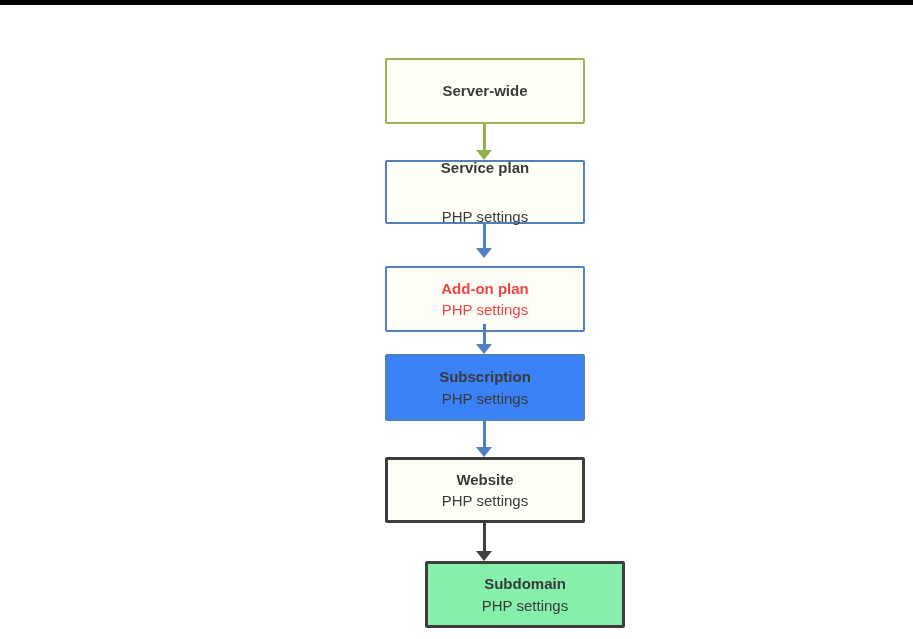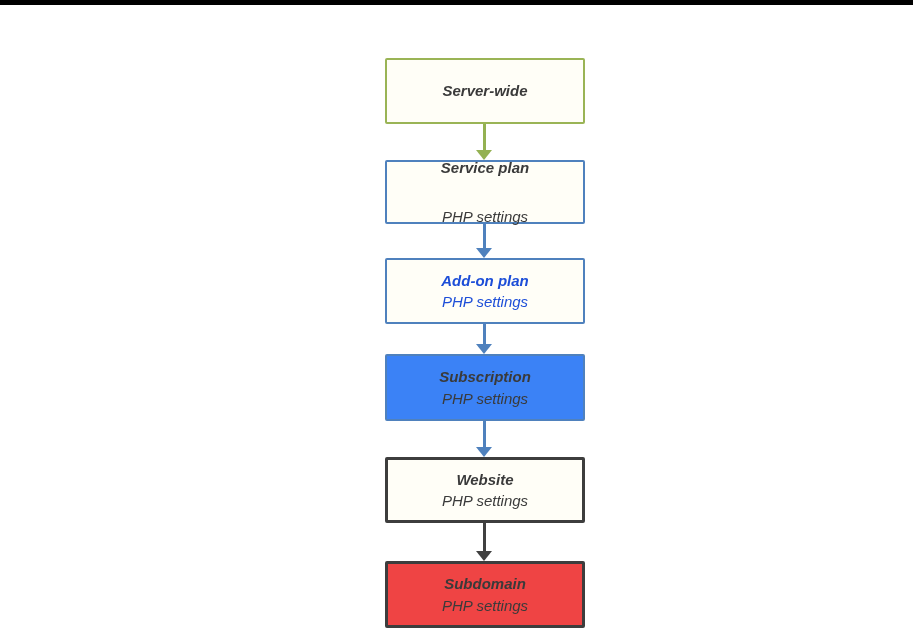--- a/index.html
+++ b/index.html
@@ -6,21 +6,20 @@
   body {
     width: 913px; height: 639px;
     background: #ffffff;
     font-family: "Liberation Sans", sans-serif;
     overflow: hidden;
   }
   .canvas {
     position: relative;
     width: 913px; height: 639px;
     background: #ffffff;
-    font-style: italic;
   }
   .top-rule {
     position: absolute;
     top: 0; left: 0;
     width: 100%; height: 5px;
   }
   .node {
     position: absolute;
     left: 385px;
     width: 200px;
@@ -82,21 +81,21 @@
   <div class="node" style="top: 160px; height: 64px; border-color: rgb(79, 129, 189); background: rgb(255, 254, 247); color: rgb(58, 58, 58); gap: 32px;">
     <span class="node-title">Service plan</span>
     <span class="node-subtitle">PHP settings</span>
   </div>
 
   <div class="arrow" style="top:224px;height:34px">
     <div class="arrow-stem" style="background: rgb(79, 129, 189);"></div>
     <div class="arrow-head" style="border-top-color: rgb(79, 129, 189);"></div>
   </div>
 
-  <div class="node" style="top: 258px; height: 66px; border-color: rgb(79, 129, 189); background: rgb(255, 254, 247); color: #1d4ed8;">
+  <div class="node" style="top: 266px; height: 66px; border-color: rgb(79, 129, 189); background: rgb(255, 254, 247); color: #ef4444;">
     <span class="node-title">Add-on plan</span>
     <span class="node-subtitle">PHP settings</span>
   </div>
 
   <div class="arrow" style="top:324px;height:30px">
     <div class="arrow-stem" style="background: rgb(79, 129, 189);"></div>
     <div class="arrow-head" style="border-top-color: rgb(79, 129, 189);"></div>
   </div>
 
   <div class="node" style="top: 354px; height: 67px; border-color: rgb(79, 129, 189); background: #3b82f6; color: rgb(58, 58, 58);">
@@ -112,18 +111,18 @@
   <div class="node dark" style="top: 457px; height: 66px; border-color: rgb(61, 61, 61); background: rgb(255, 254, 247); color: rgb(58, 58, 58);">
     <span class="node-title">Website</span>
     <span class="node-subtitle">PHP settings</span>
   </div>
 
   <div class="arrow" style="top:523px;height:38px">
     <div class="arrow-stem" style="background: rgb(64, 64, 64);"></div>
     <div class="arrow-head" style="border-top-color: rgb(64, 64, 64);"></div>
   </div>
 
-  <div class="node dark" style="top: 561px; height: 67px; border-color: rgb(61, 61, 61); background: #ef4444; color: rgb(58, 58, 58);">
+  <div class="node dark" style="top: 561px; height: 67px; border-color: rgb(61, 61, 61); background: #86efac; color: rgb(58, 58, 58); margin-left: 40px;">
     <span class="node-title">Subdomain</span>
     <span class="node-subtitle">PHP settings</span>
   </div>
 
 </div>
 
 </body></html>

